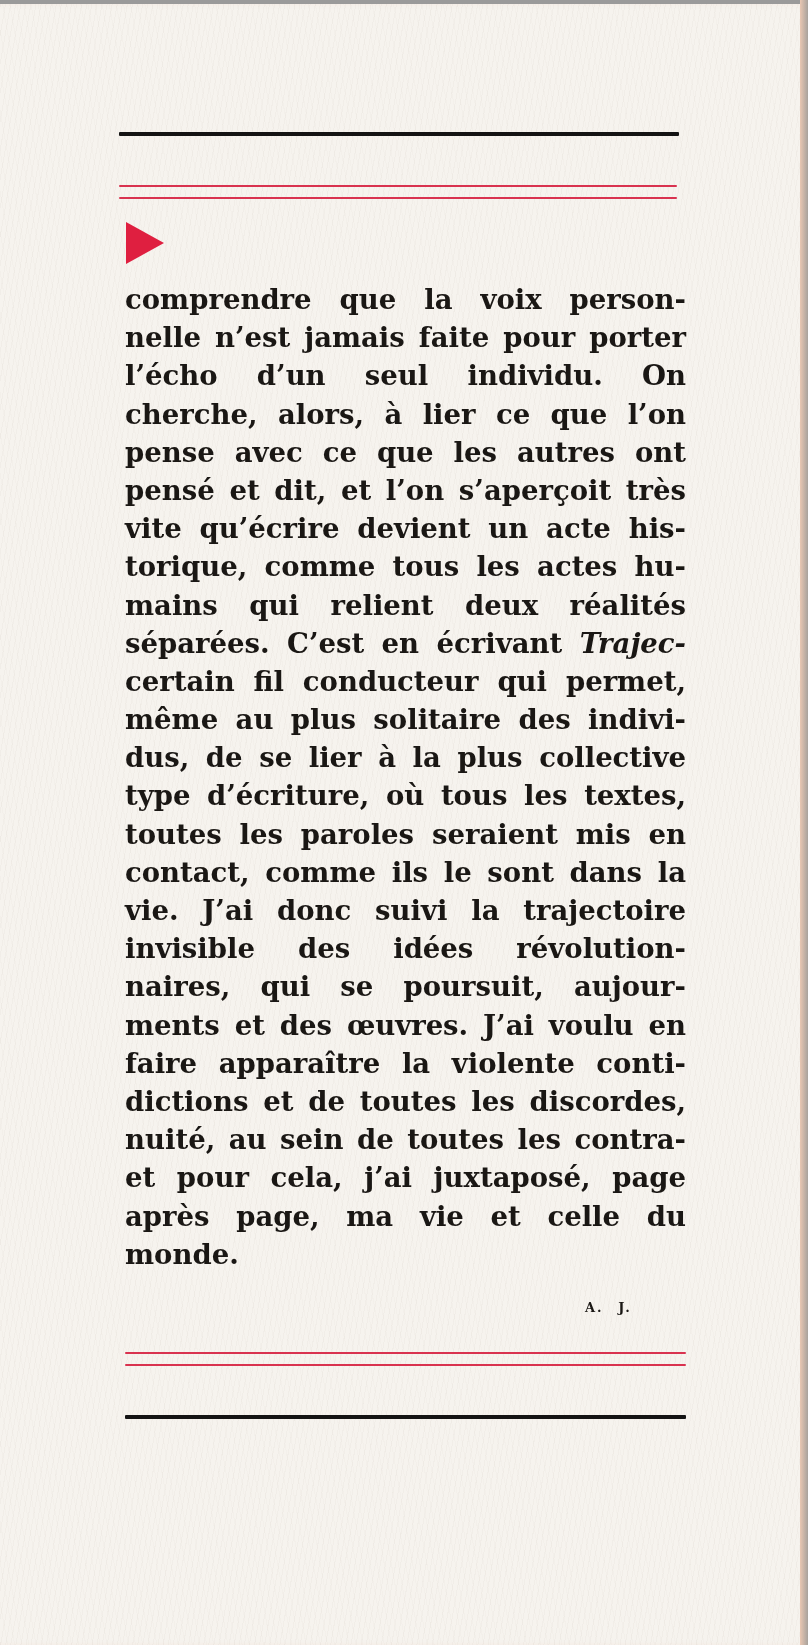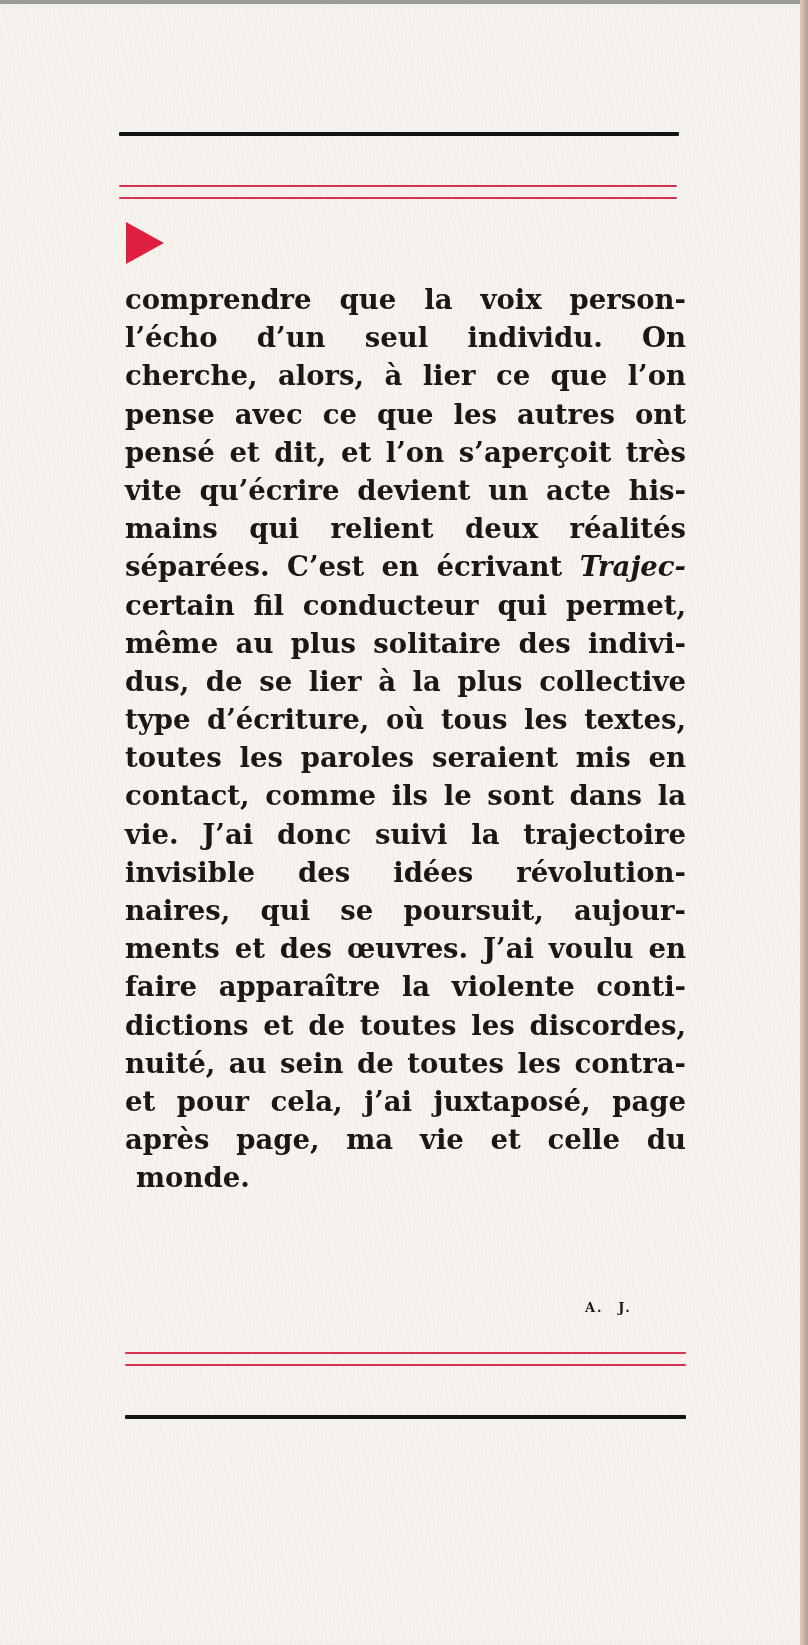--- a/index.html
+++ b/index.html
@@ -61,21 +61,20 @@
     .line {
       height: 38.2px;
       line-height: 38.2px;
       text-align: justify;
       text-align-last: justify;
       white-space: nowrap;
       overflow: visible;
     }
     .line.last {
       text-align-last: left;
-      margin-left: 11px;
     }
     .italic { font-style: italic; }
     .signature {
       position: absolute;
       left: 585px;
       top: 1296px;
       font-family: "DejaVu Serif", "Liberation Serif", serif;
       font-weight: bold;
       font-size: 13px;
       color: #1a1714;
@@ -90,25 +89,27 @@
 
   <div class="rule black" style="left:119px; top:128px; width:560px;"></div>
 
   <div class="rule red" style="left:119px; top:181px; width:558px;"></div>
   <div class="rule red" style="left:119px; top:193px; width:558px;"></div>
 
   <div class="triangle"></div>
 
   <div class="text-block">
     <div class="line">comprendre que la voix person-</div>
+    <div class="line">nelle n’est jamais faite pour porter</div>
     <div class="line">l’écho d’un seul individu. On</div>
     <div class="line">cherche, alors, à lier ce que l’on</div>
     <div class="line">pense avec ce que les autres ont</div>
     <div class="line">pensé et dit, et l’on s’aperçoit très</div>
     <div class="line">vite qu’écrire devient un acte his-</div>
+    <div class="line">torique, comme tous les actes hu-</div>
     <div class="line">mains qui relient deux réalités</div>
     <div class="line">
       <span>séparées. C’est en écrivant </span><span class="italic">Trajec-</span>
     </div>
     <div class="line">certain fil conducteur qui permet,</div>
     <div class="line">même au plus solitaire des indivi-</div>
     <div class="line">dus, de se lier à la plus collective</div>
     <div class="line">type d’écriture, où tous les textes,</div>
     <div class="line">toutes les paroles seraient mis en</div>
     <div class="line">contact, comme ils le sont dans la</div>

